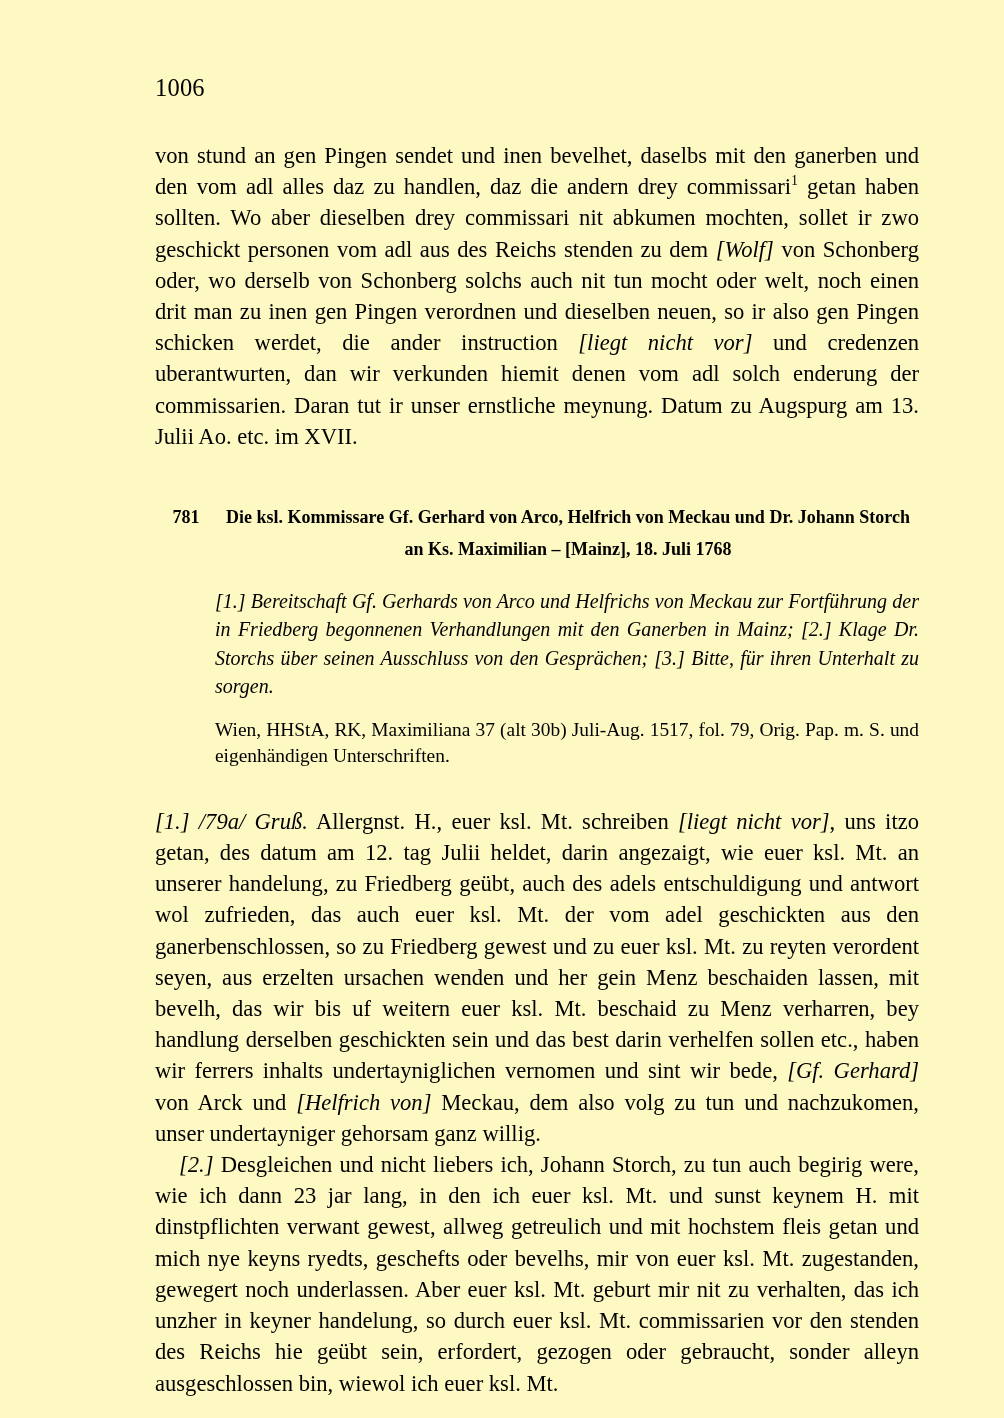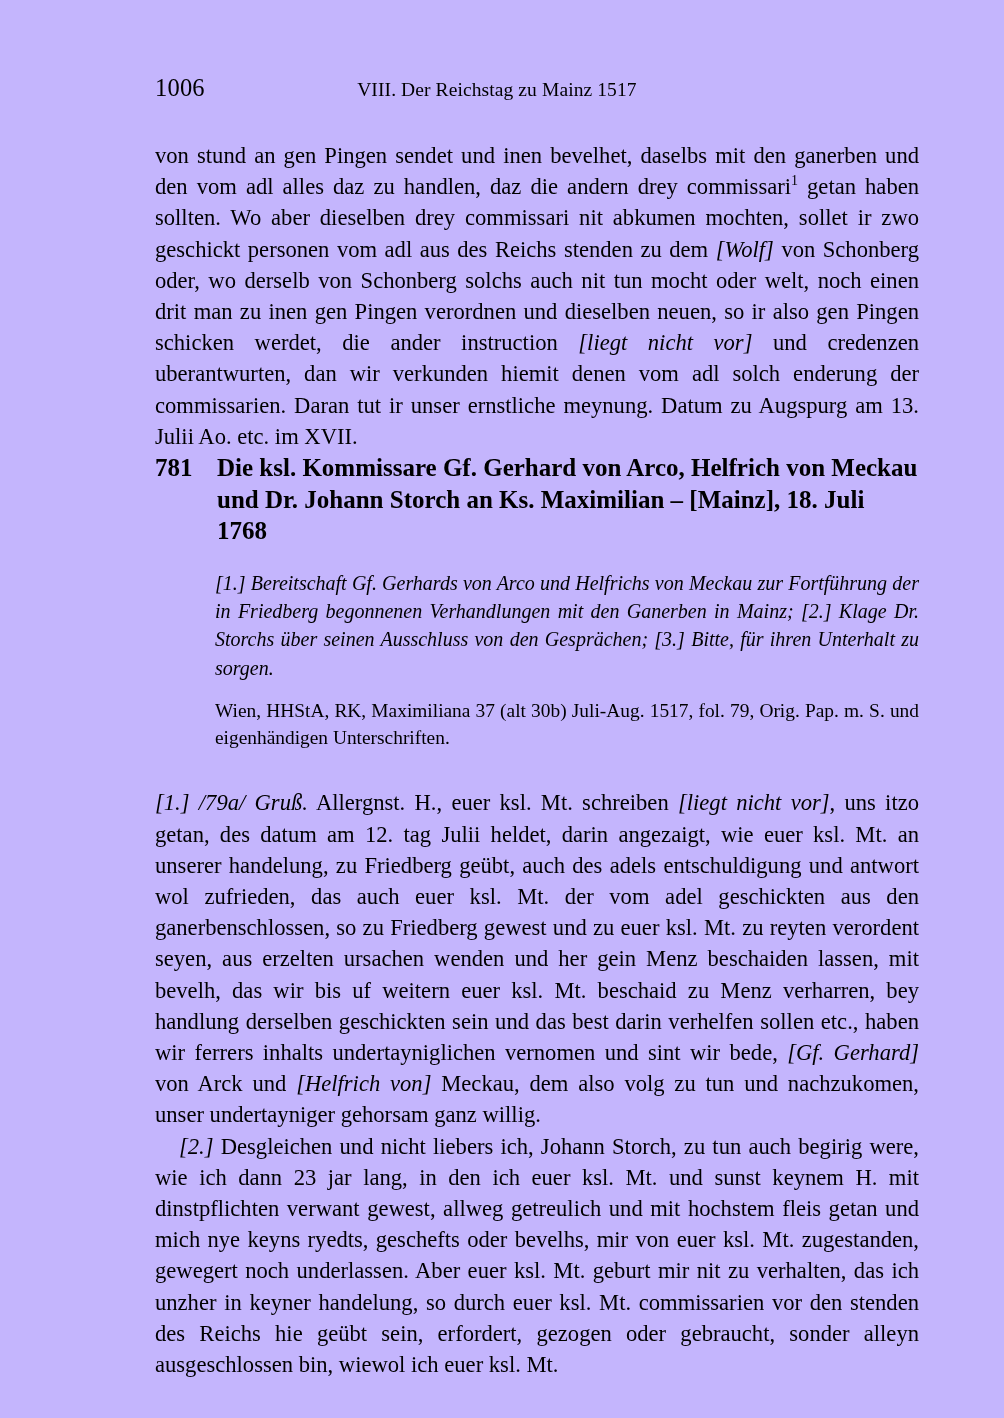--- a/index.html
+++ b/index.html
@@ -8,21 +8,21 @@
     background: #ffffff;
   }
   body {
     font-family: "Liberation Serif", "DejaVu Serif", serif;
     color: #000000;
   }
   .page {
     position: relative;
     width: 1004px;
     height: 1418px;
-    background: #c4b5fd;
+    background: #fef9c3;
     box-sizing: border-box;
     overflow: hidden;
   }
   .content {
     position: absolute;
     left: 155px;
     top: 74px;
     width: 764px;
   }
 
@@ -60,23 +60,25 @@
 
   sup.fn {
     font-size: 0.62em;
     vertical-align: super;
     line-height: 0;
   }
 
   
   .entry-head {
     display: flex;
+    margin-top: 50px;
     font-weight: bold;
-    font-size: 25px;
+    font-size: 18px;
     line-height: 31.5px;
+    text-align: center;
   }
   .entry-head .num {
     width: 62px;
     flex: 0 0 62px;
   }
   .entry-head .htext {
     flex: 1;
   }
 
   
@@ -128,21 +130,20 @@
 </style>
 </head>
 <body>
 
 <div class="page">
 
   <div class="content">
 
     <div class="runhead">
       <span class="folio">1006</span>
-      <span class="title">VIII. Der Reichstag zu Mainz 1517</span>
     </div>
 
     <p class="para first"><span>von stund an gen Pingen sendet und inen bevelhet, daselbs mit den ganerben und den vom adl alles daz zu handlen, daz die andern drey commissari</span><sup class="fn">1</sup><span> getan haben sollten. Wo aber dieselben drey commissari nit abkumen mochten, sollet ir zwo geschickt personen vom adl aus des Reichs stenden zu dem </span><i>[Wolf]</i><span> von Schonberg oder, wo derselb von Schonberg solchs auch nit tun mocht oder welt, noch einen drit man zu inen gen Pingen verordnen und dieselben neuen, so ir also gen Pingen schicken werdet, die ander instruction </span><i>[liegt nicht vor]</i><span> und credenzen uberantwurten, dan wir verkunden hiemit denen vom adl solch enderung der commissarien. Daran tut ir unser ernstliche meynung. Datum zu Augspurg am 13. Julii Ao. etc. im XVII.</span></p>
 
     <div class="entry-head">
       <span class="num">781</span>
       <span class="htext">Die ksl. Kommissare Gf. Gerhard von Arco, Helfrich von Meckau und Dr. Johann Storch an Ks. Maximilian – [Mainz], 18. Juli 1768</span>
     </div>
 
     <div class="regest">[1.] Bereitschaft Gf. Gerhards von Arco und Helfrichs von Meckau zur Fortführung der in Friedberg begonnenen Verhandlungen mit den Ganerben in Mainz; [2.] Klage Dr. Storchs über seinen Ausschluss von den Gesprächen; [3.] Bitte, für ihren Unterhalt zu sorgen.</div>

